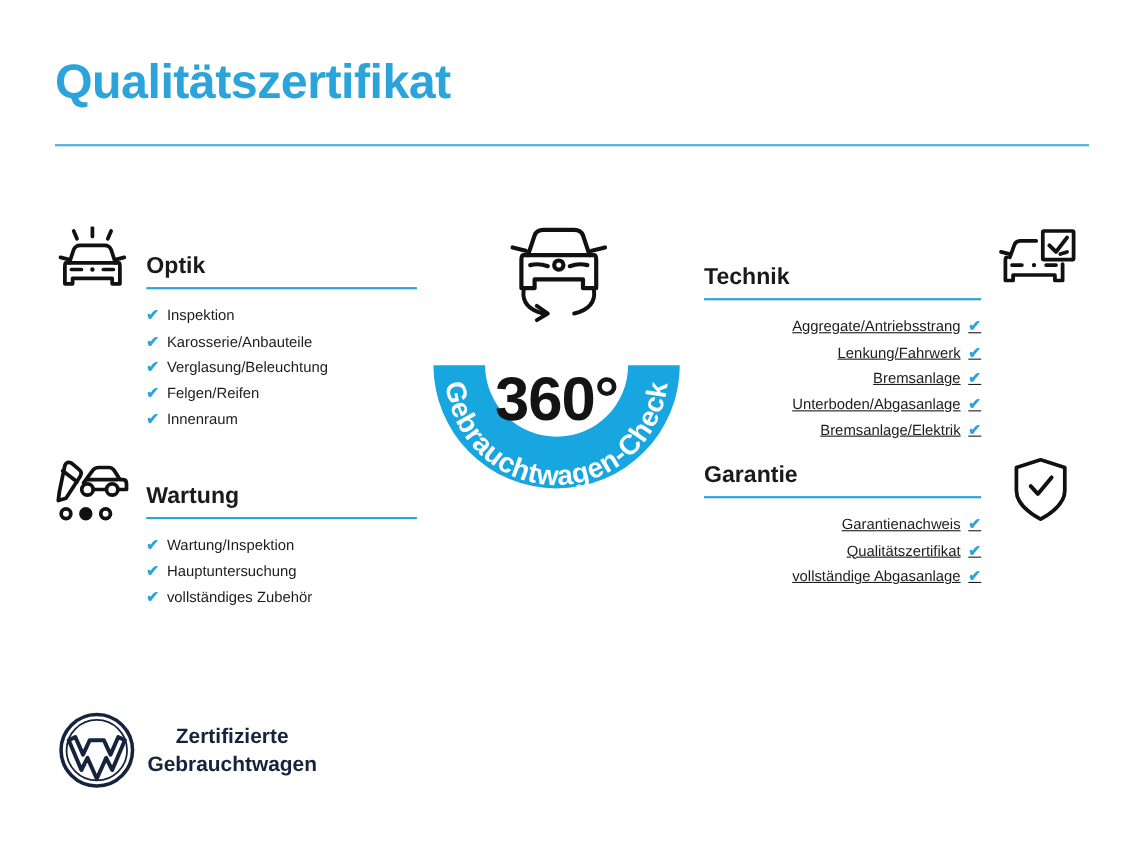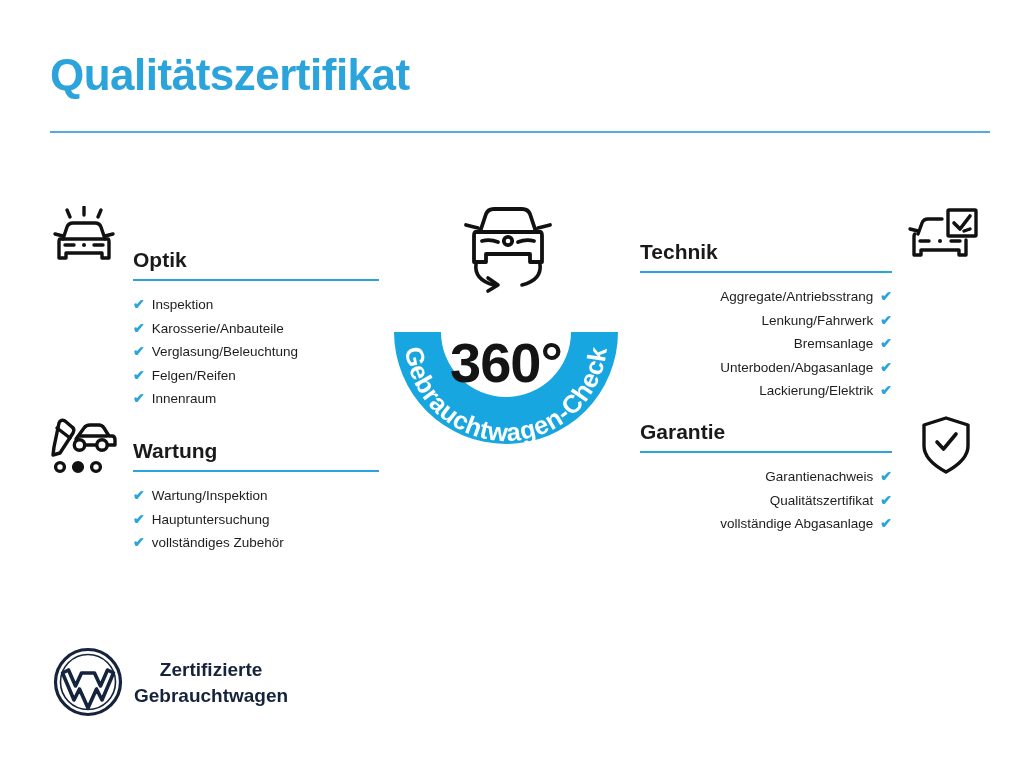--- a/index.html
+++ b/index.html
@@ -84,21 +84,21 @@
     line-height: 23.5px;
   }
 
   
   .col-left .section-title { text-align: left; }
   .col-left .item { justify-content: flex-start; }
   .col-left .check { margin-right: 7px; }
 
   
   .col-right .section-title { }
-  .col-right .item { justify-content: flex-end; }
+  .col-right .item { justify-content: flex-end; text-decoration: underline; }
   .col-right .check { margin-left: 7px; }
 
   
   .sec-icon {
     position: absolute;
     width: 76px;
     height: 62px;
   }
   .sec-icon svg { width: 100%; height: 100%; display: block; }
 
@@ -171,21 +171,21 @@
       <path d="M17 33 L21 21 Q22.5 17 27 17 L49 17 Q53.5 17 55 21 L59 33"></path>
       <path d="M14 33 Q13 33 13 36 L13 52 L20 52 L20 47 L56 47 L56 52 L63 52 L63 36 Q63 33 62 33 Z"></path>
       <line x1="9" y1="28" x2="17" y2="30"></line>
       <line x1="67" y1="28" x2="59" y2="30"></line>
       <line x1="19" y1="39" x2="28" y2="39"></line>
       <line x1="48" y1="39" x2="57" y2="39"></line>
       <circle cx="38" cy="39" r="2" fill="#111" stroke="none"></circle>
     </svg>
   </div>
 
-  <div class="section col-left" style="left:133px; top:246px; width:246px;">
+  <div class="section col-left" style="left:133px; top:228px; width:246px;">
     <div class="section-head">
       <div class="section-title">Optik</div>
       <div class="section-rule"></div>
     </div>
     <ul class="items">
       <li class="item">
         <span class="check">✔</span>
         <span>Inspektion</span>
       </li>
       <li class="item">
@@ -273,21 +273,21 @@
       </li>
       <li class="item">
         <span>Bremsanlage</span>
         <span class="check">✔</span>
       </li>
       <li class="item">
         <span>Unterboden/Abgasanlage</span>
         <span class="check">✔</span>
       </li>
       <li class="item">
-        <span>Lackierung/Elektrik</span>
+        <span>Bremsanlage/Elektrik</span>
         <span class="check">✔</span>
       </li>
     </ul>
   </div>
 
   <div class="sec-icon" style="left:908px; top:414px;">
     <svg viewBox="0 0 76 62" fill="none" stroke="#111" stroke-width="3.4" stroke-linecap="round" stroke-linejoin="round">
       <path d="M38 4 L60 11 L60 32 Q60 46 38 58 Q16 46 16 32 L16 11 Z"></path>
       <path d="M29 28 L35.5 35 L48 20" stroke-width="3.6"></path>
     </svg>

